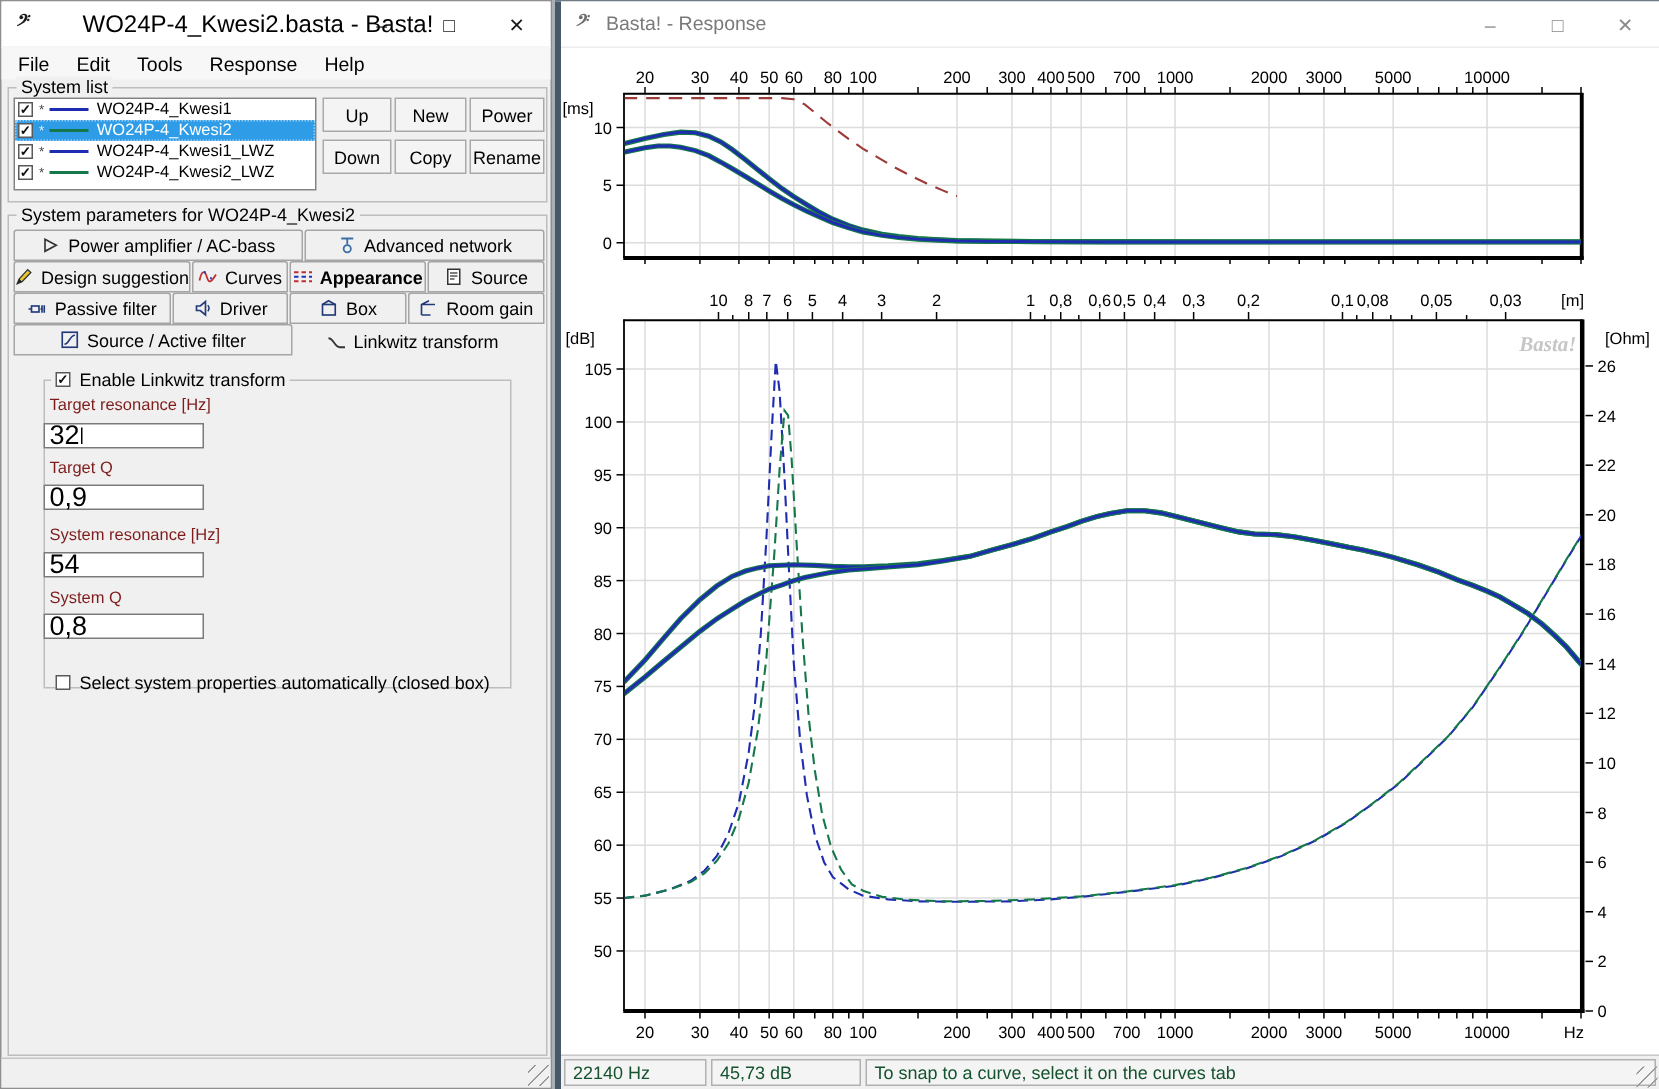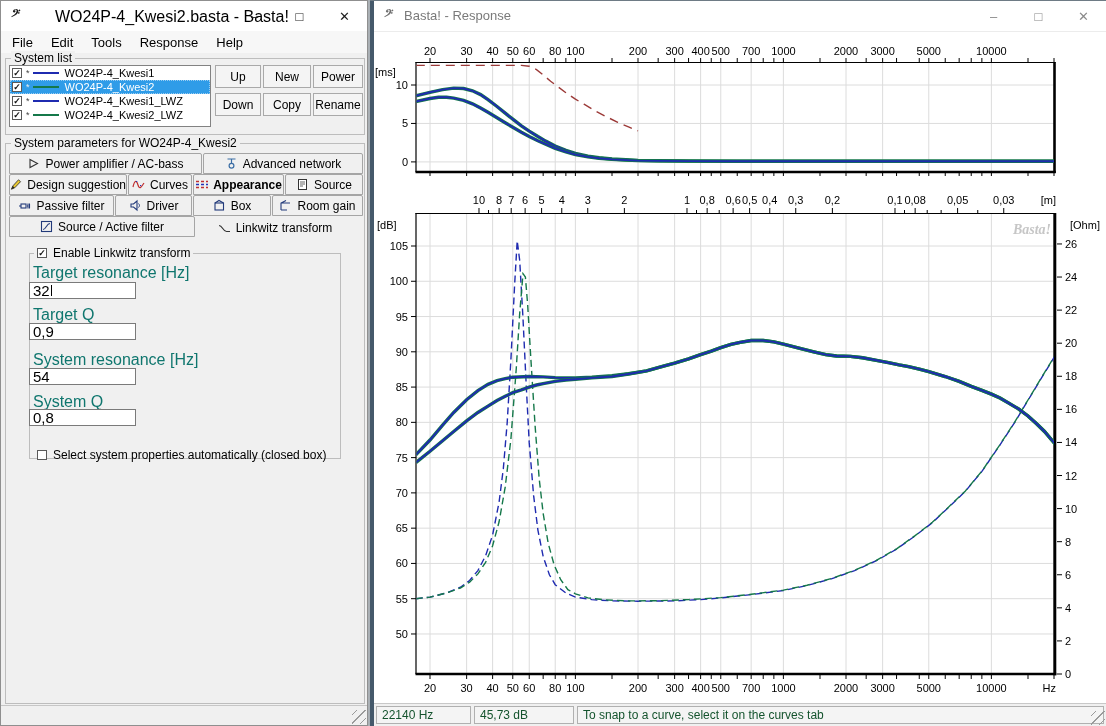--- a/index.html
+++ b/index.html
@@ -24,22 +24,22 @@
   .cb{width:10px;height:10px;background:#fff;border:1px solid #595959;box-sizing:border-box;font:bold 9px "Liberation Sans",sans-serif;color:#111;line-height:8px;text-align:center;flex:0 0 auto;}
   .star{font-size:9px;color:#444;margin:0 3px 0 4px;}
   .lrow.sel .star{color:#eee;}
   .swatch{width:26px;height:2px;flex:0 0 auto;margin-right:6px;}
   .btn{position:absolute;background:#f4f4f4;border:1px solid #a9a9a9;box-sizing:border-box;font-size:12px;color:#000;display:flex;align-items:center;justify-content:center;}
   
   .tab{position:absolute;height:21px;background:#f0f0f0;border:1px solid #a5a5a5;border-radius:2px 2px 0 0;box-sizing:border-box;display:flex;align-items:center;justify-content:center;gap:5px;font-size:12px;color:#000;white-space:nowrap;overflow:hidden;}
   .tab.active{border:none;background:#f0f0f0;height:24px;}
   .tabicon{width:13px;height:13px;flex:0 0 au-to;}
   
-  .flabel{position:absolute;font-size:16px;color:#0f766e;white-space:nowrap;}
-  .textbox{position:absolute;width:107px;height:17px;background:#fff;border:1px solid #7a7a7a;box-sizing:border-box;font-size:15px;color:#000;padding:1px 3px;display:flex;align-items:center;}
+  .flabel{position:absolute;font-size:11px;color:#7f1d1d;white-space:nowrap;}
+  .textbox{position:absolute;width:107px;height:17px;background:#fff;border:1px solid #7a7a7a;box-sizing:border-box;font-size:18px;color:#000;padding:1px 3px;display:flex;align-items:center;}
   .caret{display:inline-block;width:1px;height:11px;background:#000;margin-left:1px;}
   .cbrow{position:absolute;display:flex;align-items:center;gap:6px;font-size:12px;color:#000;white-space:nowrap;}
   .statusbar{position:absolute;left:0;right:0;bottom:0;height:19px;background:#f0f0f0;border-top:1px solid #c6c6c6;}
   .grip{position:absolute;right:1px;bottom:1px;width:14px;height:14px;background:
     repeating-linear-gradient(135deg,transparent 0 3px,#9a9a9a 3px 4px,transparent 4px 6px);}
   
   #rwin{left:370px;top:0;width:736px;height:726px;background:#fff;border-top:1px solid #6e7b85;box-sizing:border-box;}
   #rwin .lborder{position:absolute;left:0;top:0;width:4px;height:726px;background:#45596b;}
   #rwin .titlebar{position:absolute;left:4px;top:0;right:0;height:30px;background:#ffffff;border-bottom:1px solid #ececec;}
   #rwin .title{position:absolute;left:30px;top:7px;font-size:13px;color:#7a7a7a;}

